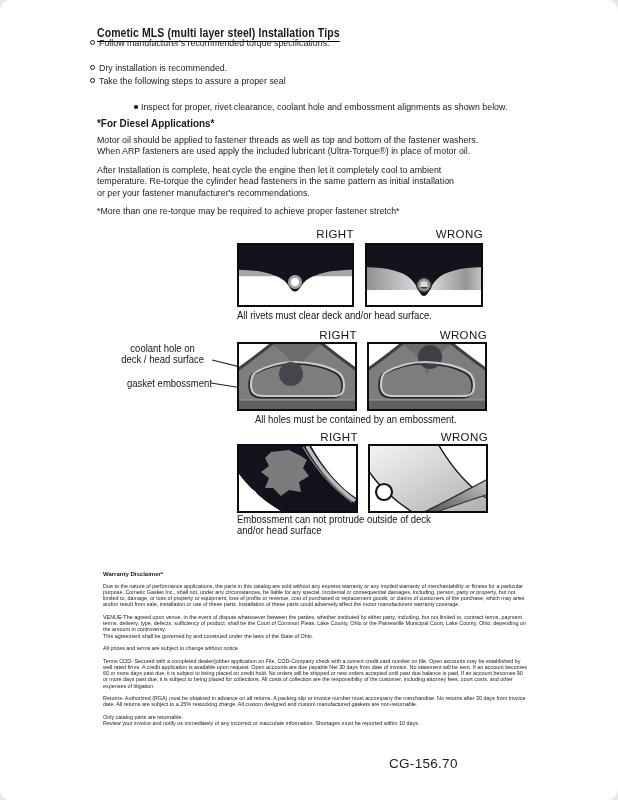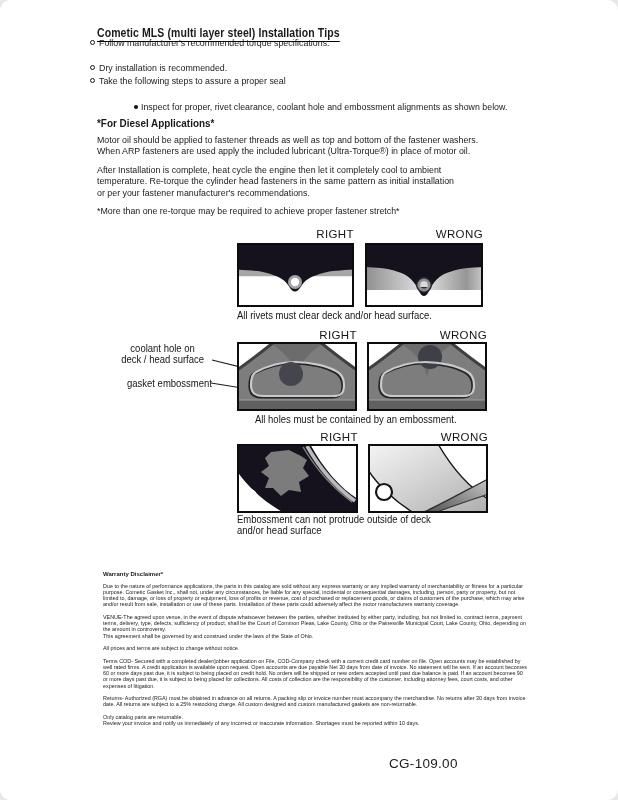--- a/index.html
+++ b/index.html
@@ -195,15 +195,15 @@
     <p>Due to the nature of performance applications, the parts in this catalog are sold without any express warranty or any implied warranty of merchantability or fitness for a particular purpose.  Cometic Gasket Inc., shall not, under any circumstances, be liable for any special, incidental or consequential damages, including, person, party or property, but not limited to, damage, or loss of property or equipment, loss of profits or revenue, cost of purchased or replacement goods, or claims of customers of the purchase, which may arise and/or result from sale, installation or use of these parts.  Installation of these parts could adversely affect the motor manufacturers warranty coverage.</p>
     <p>VENUE-The agreed upon venue, in the event of dispute whatsoever between the parties, whether instituted by either party, including, but not limited to, contract terms, payment terms, delivery, type, defects, sufficiency of product, shall be the Court of Common Pleas, Lake County, Ohio or the Painesville Municipal Court, Lake County, Ohio, depending on the amount in controversy.
 This agreement shall be governed by and construed under the laws of the State of Ohio.</p>
     <p>All prices and terms are subject to change without notice.</p>
     <p>Terms COD- Secured with a completed dealer/jobber application on File, COD-Company check with a current credit card number on file.  Open accounts may be established by well rated firms.  A credit application is available upon request.  Open accounts are due payable Net 30 days from date of invoice.  No statement will be sent.  If an account becomes 60 or more days past due, it is subject to being placed on credit hold.  No orders will be shipped or new orders accepted until past due balance is paid.  If an account becomes 90 or more days past due, it is subject to being placed for collections.  All costs of collection are the responsibility of the customer, including attorney fees, court costs, and other expenses of litigation.</p>
     <p>Returns- Authorized (RGA) must be obtained in advance on all returns.  A packing slip or invoice number must accompany the merchandise.  No returns after 30 days from invoice date.  All returns are subject to a 25% restocking charge.  All custom designed and custom manufactured gaskets are non-returnable.</p>
     <p>Only catalog parts are returnable.
 Review your invoice and notify us immediately of any incorrect or inaccurate information.  Shortages must be reported within 10 days.</p>
   </div>
 
-  <div class="abs footer-code" style="left:389px;top:756px;">CG-109.00</div>
+  <div class="abs footer-code" style="left:389px;top:756px;">CG-156.70</div>
 
 </div>
 
 </body></html>

